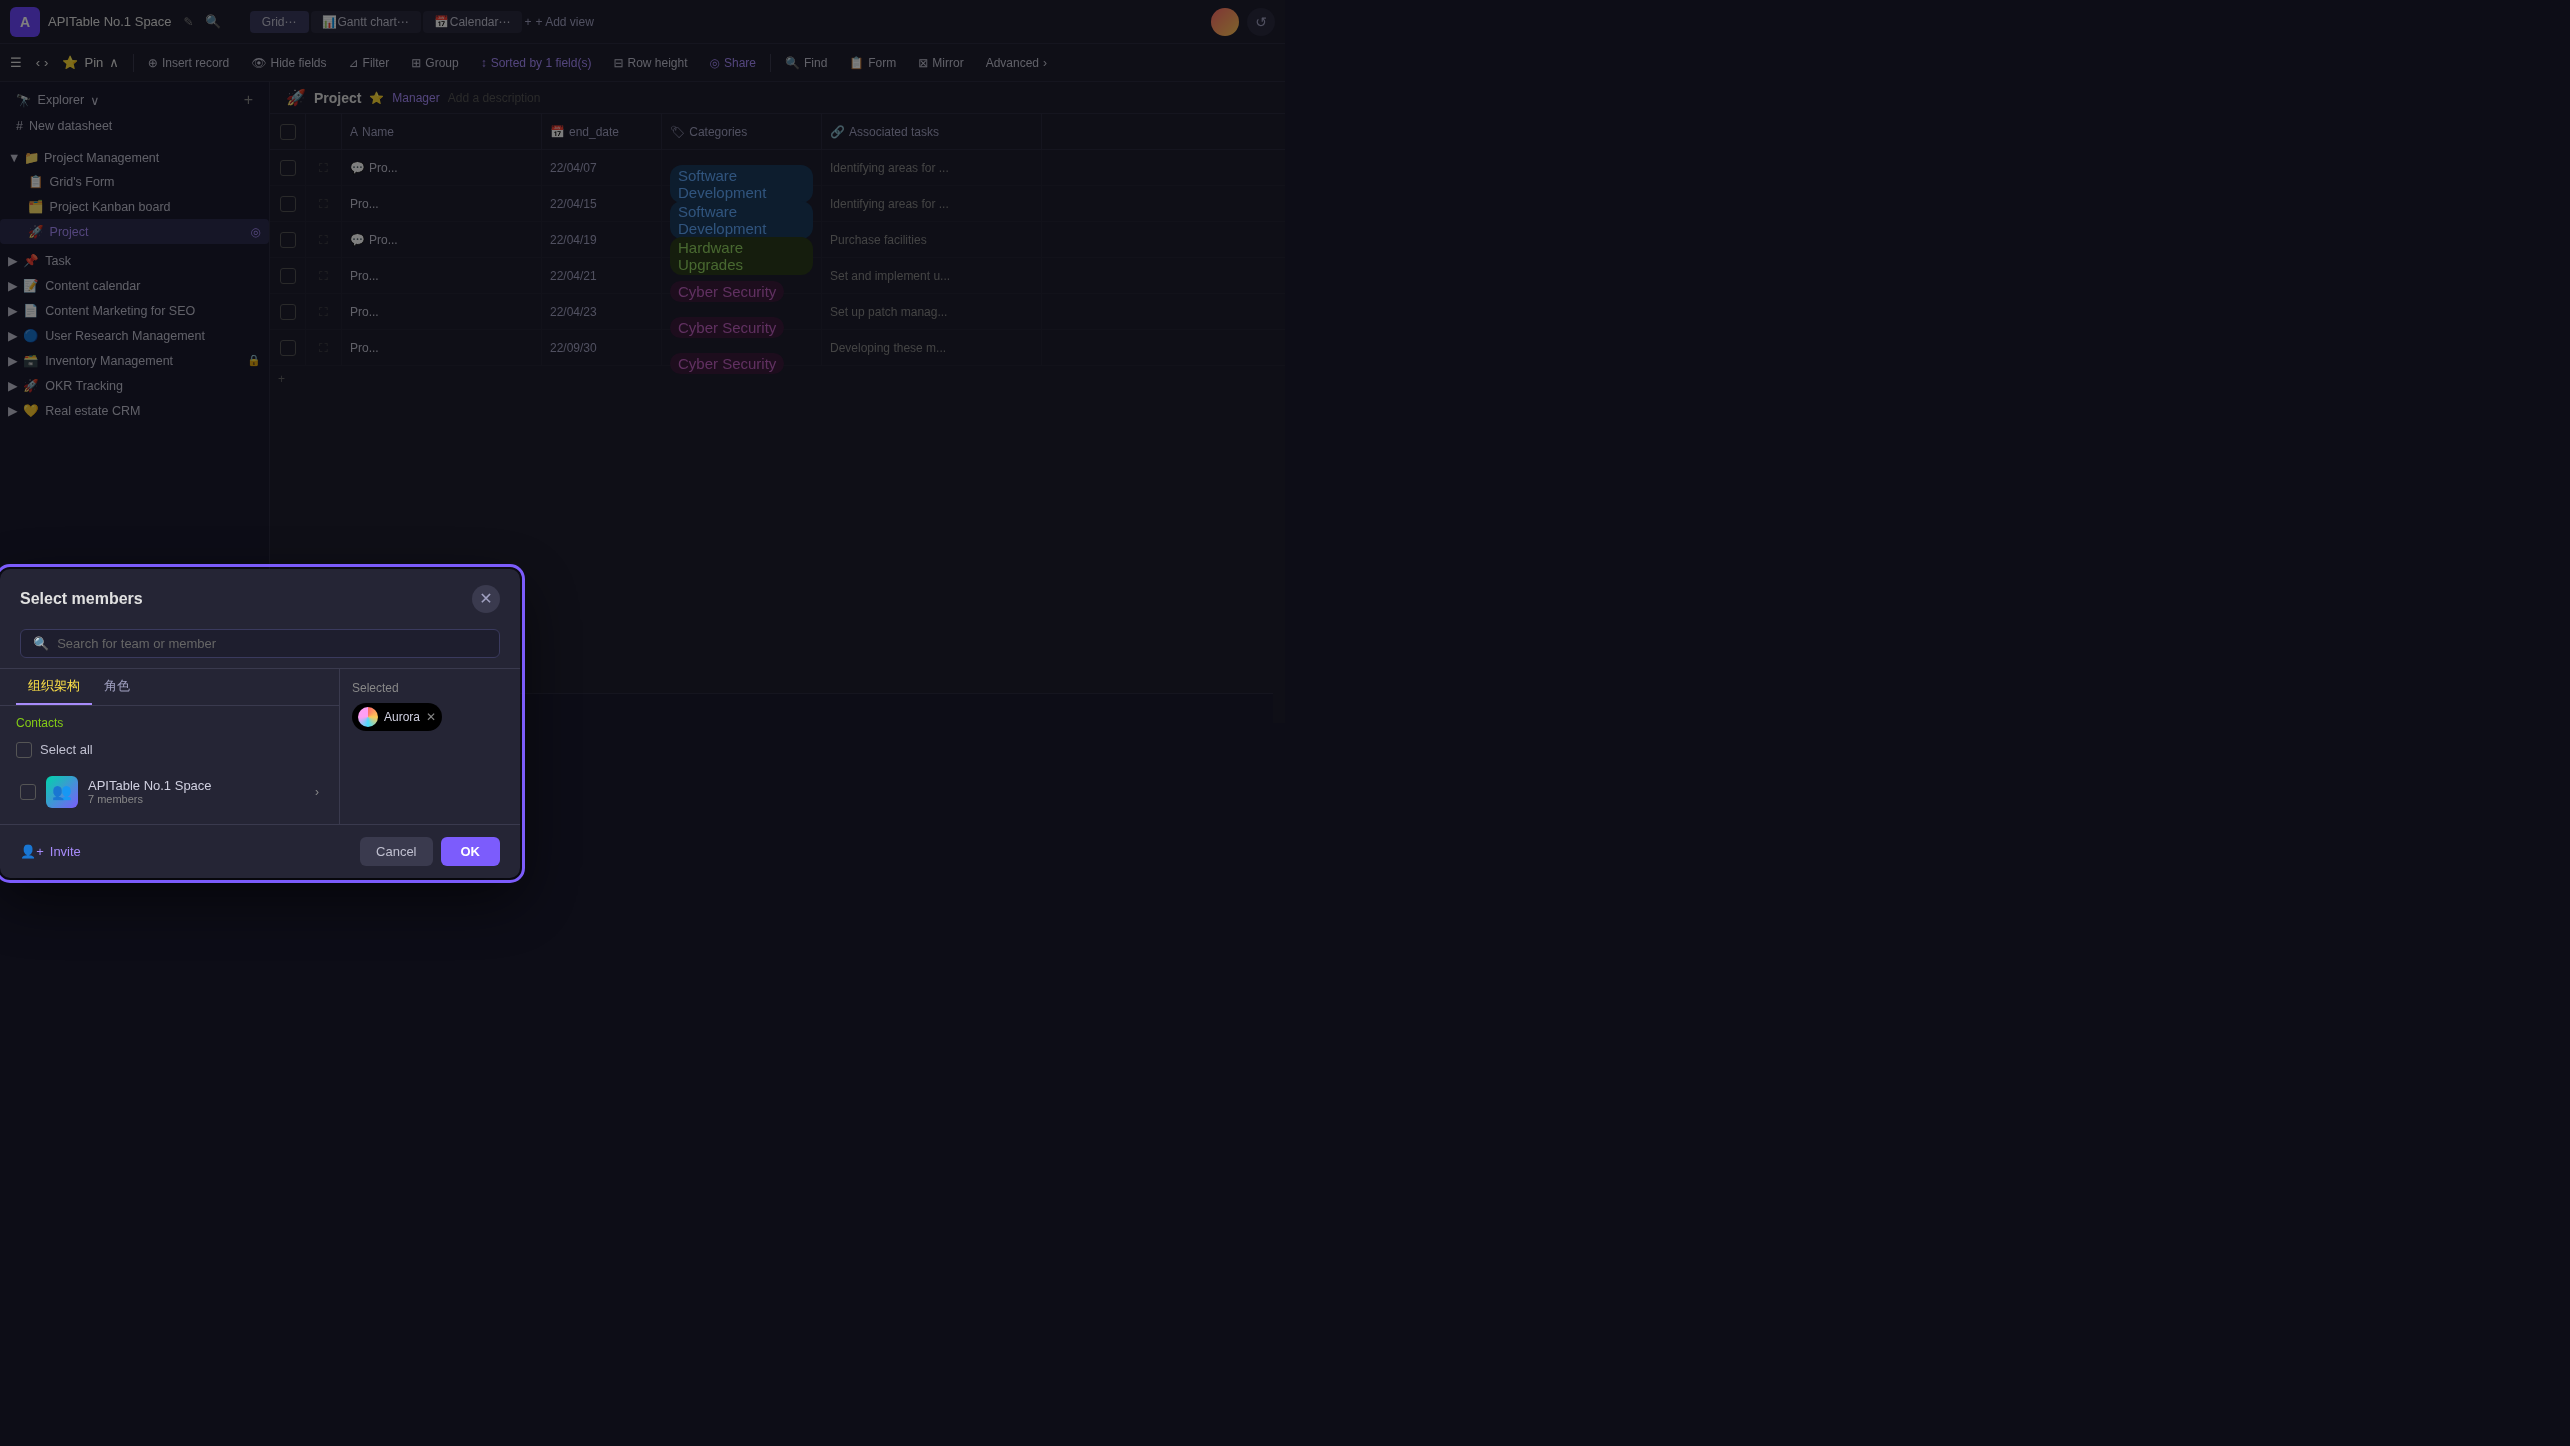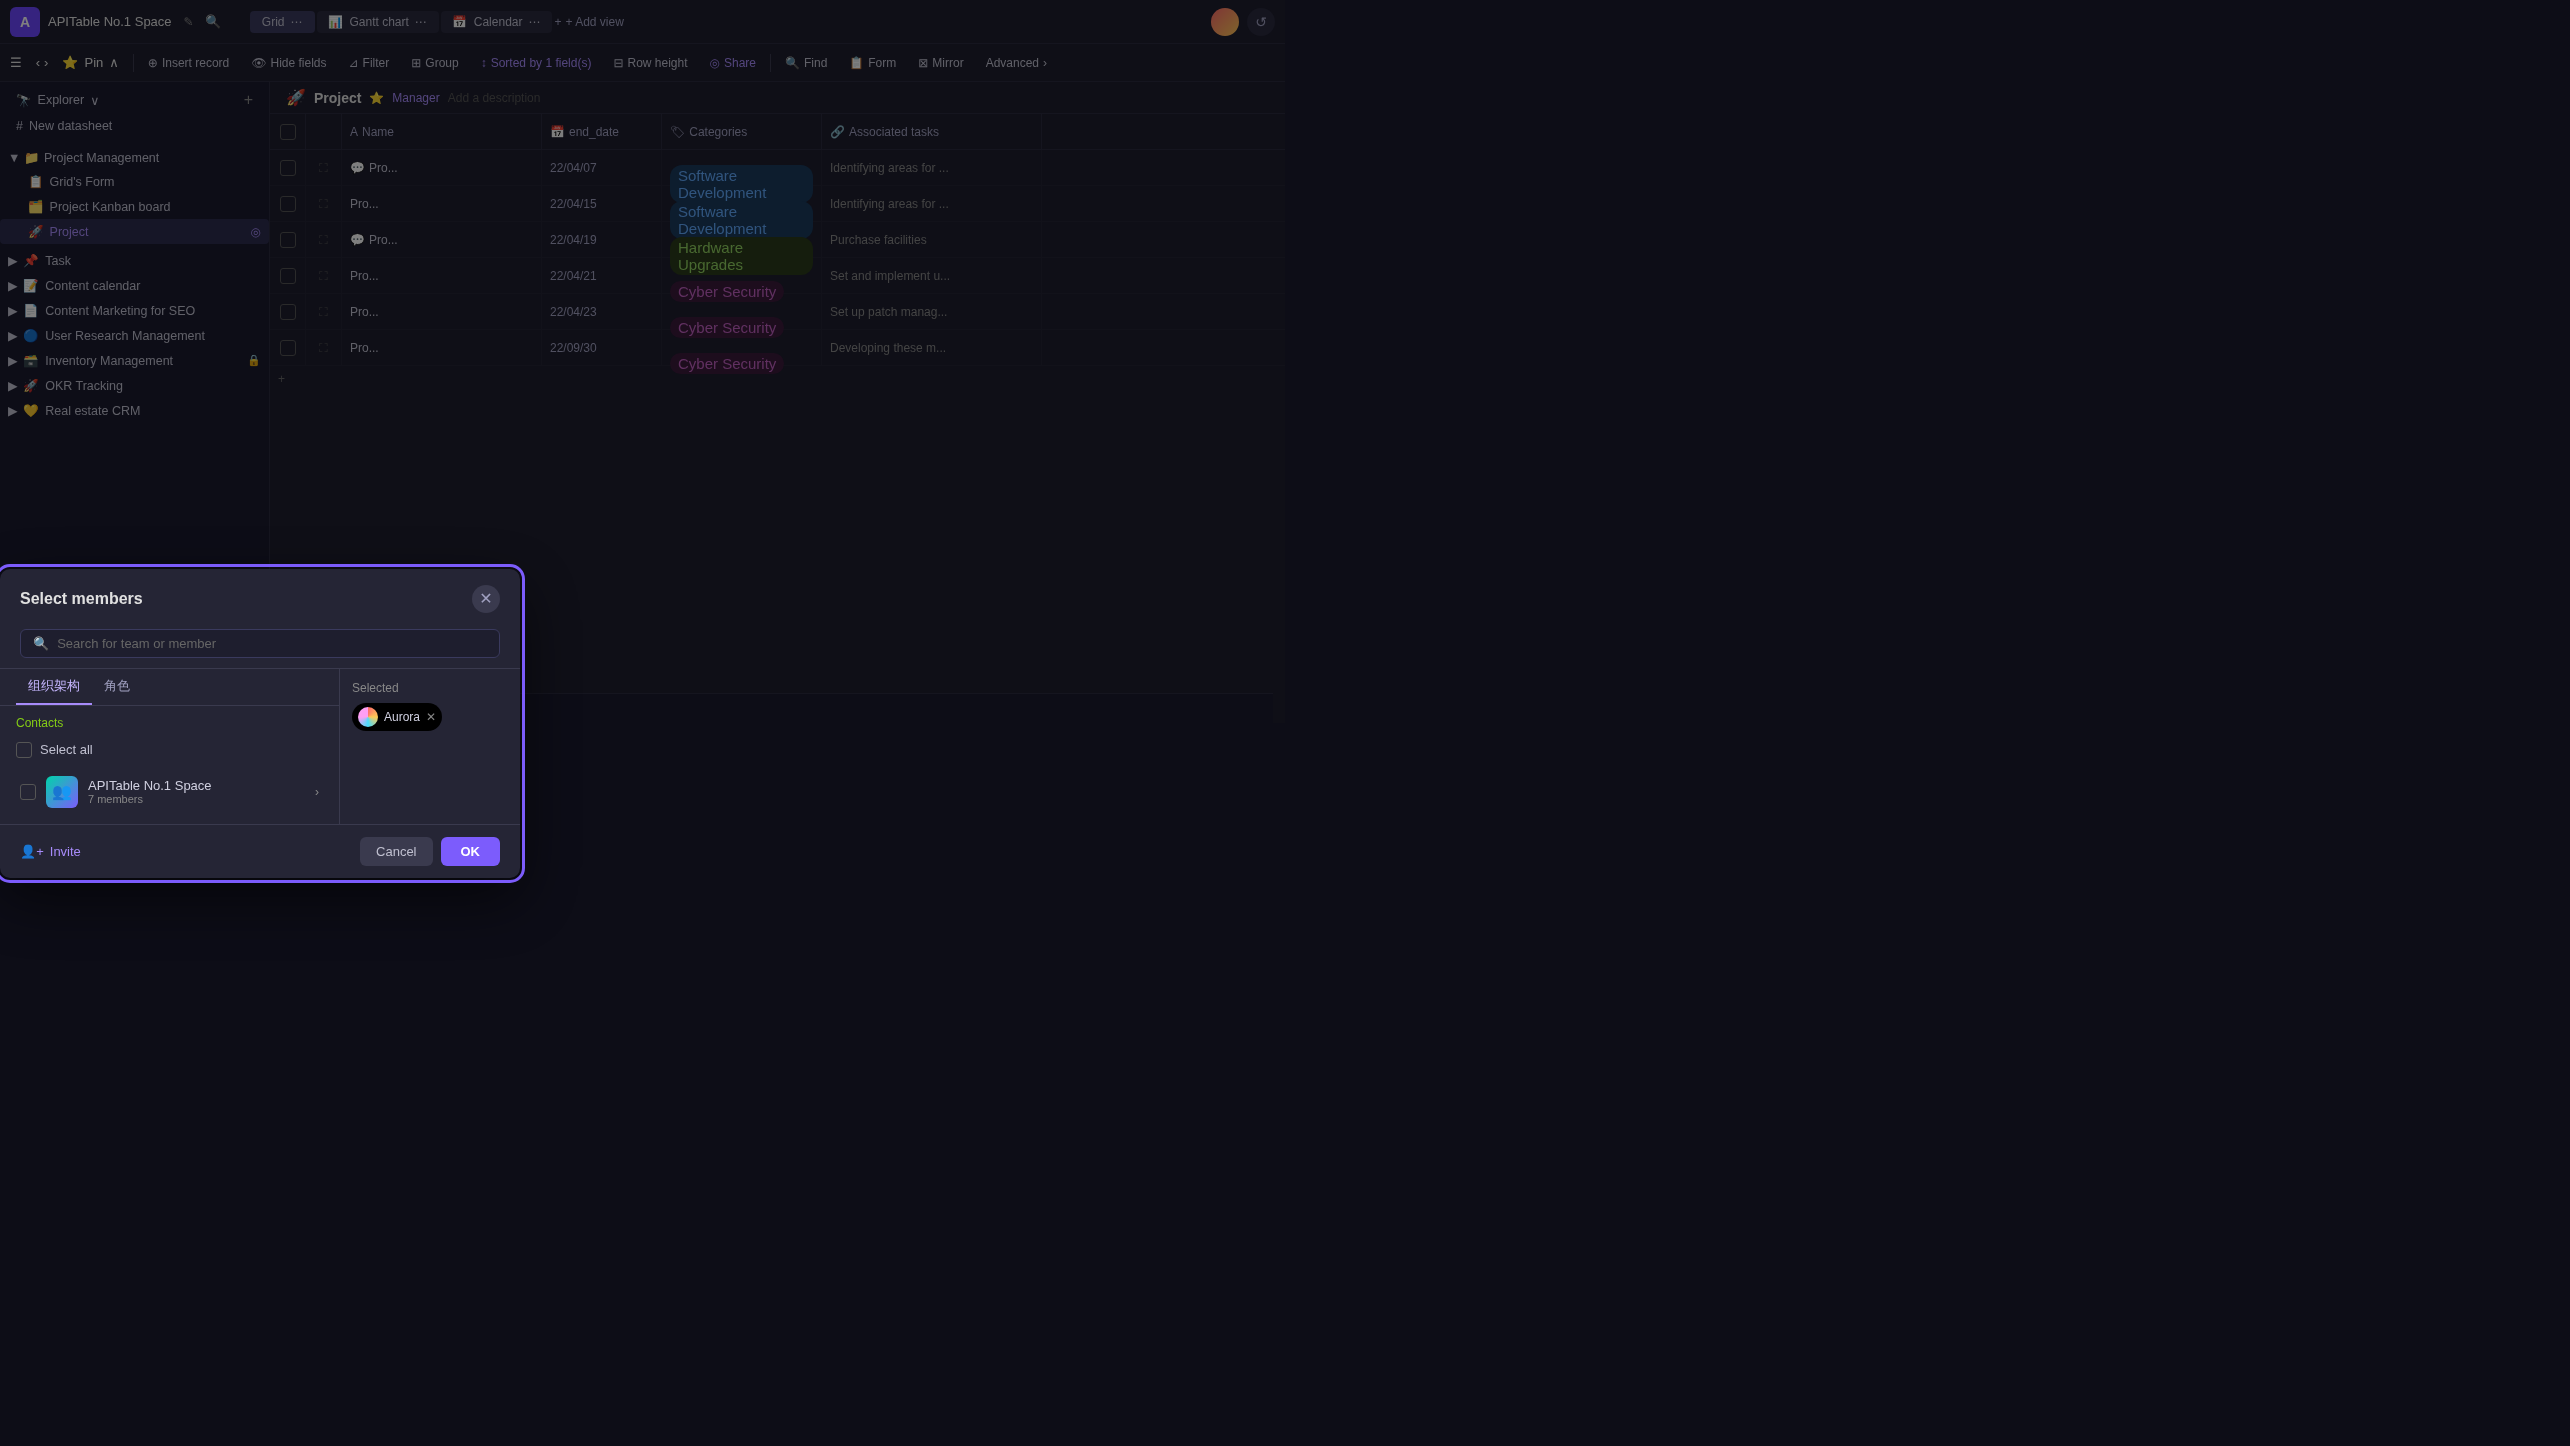--- a/index.html
+++ b/index.html
@@ -51,21 +51,20 @@
       flex: 1;
       margin-left: 20px;
       gap: 2px;
     }
     .tab {
       display: flex;
       align-items: center;
       padding: 4px 12px;
       border-radius: 4px;
       background: #2a2a3e;
-      gap: 6px;
       font-size: 12px;
       color: #c0c0d0;
     }
     .tab.active {
       background: #3a3a5e;
     }
     .add-view-btn {
       display: flex;
       align-items: center;
       gap: 4px;
@@ -382,21 +381,21 @@
       border-bottom: 1px solid #3a3a4e;
     }
     .modal-tab {
       padding: 8px 12px;
       font-size: 13px;
       color: #a0a0c0;
       cursor: pointer;
       border-bottom: 2px solid transparent;
     }
     .modal-tab.active {
-      color: #c4b5fd;
+      color: #fde047;
       border-bottom-color: #a78bfa;
     }
 
     .modal-contacts {
       padding: 10px 16px;
       flex: 1;
       overflow-y: auto;
     }
     .contacts-label {
       font-size: 12px;

